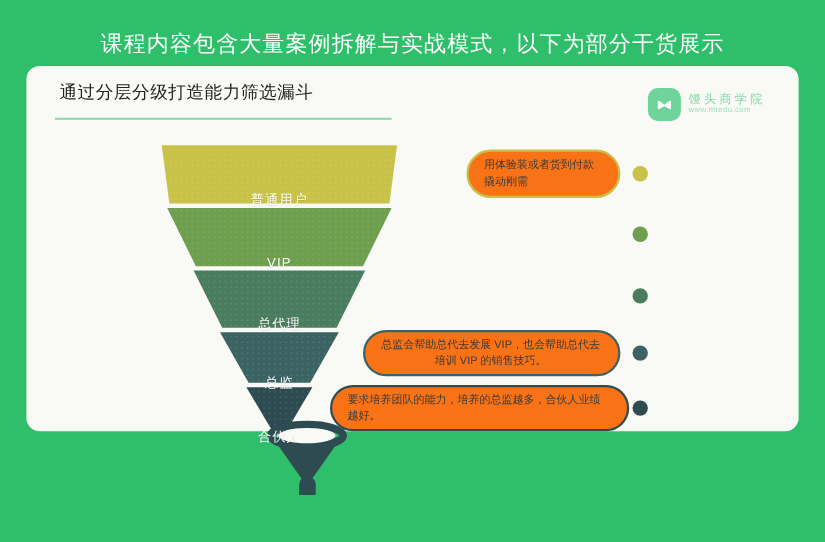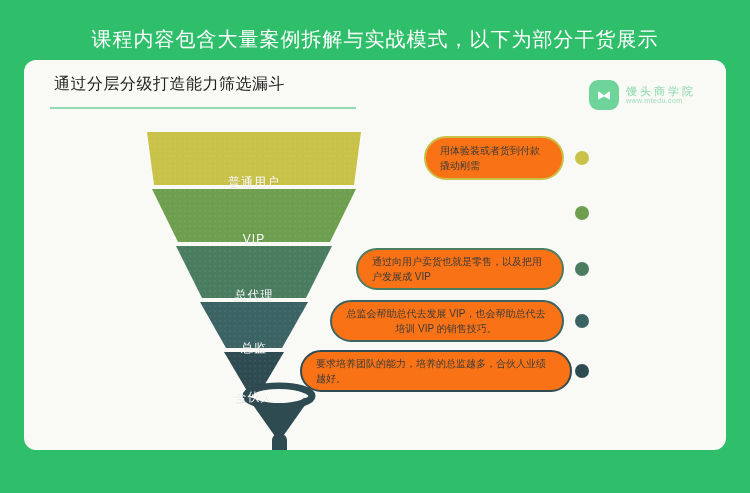--- a/index.html
+++ b/index.html
@@ -15,21 +15,21 @@
   .page-header{
     position:absolute;left:0;top:0;width:750px;height:60px;
     display:flex;align-items:center;justify-content:center;
   }
   .page-header .h-text{
     color:#ffffff;font-size:20px;letter-spacing:1px;white-space:nowrap;margin-top:18px;
   }
 
   
   .card{
-    position:absolute;left:24px;top:60px;width:702px;height:390px;
+    position:absolute;left:24px;top:60px;width:702px;height:332px;
     background:#f9f9f5;border-radius:12px;
   }
 
   .card-head{position:absolute;left:0;top:0;width:702px;height:48px;}
   .card-title{
     position:absolute;left:30px;top:14px;
     font-size:16px;color:#222;letter-spacing:.5px;white-space:nowrap;
   }
   .title-rule{
     position:absolute;left:26px;top:47px;width:306px;height:2px;
@@ -143,23 +143,20 @@
       <div class="flabel" style="left:230px;top:313px;">合伙人</div>
     </div>
 
     <div class="callout c1" style="left:400px;top:76px;width:140px;height:44px;">
       <div class="ctext">用体验装或者货到付款撬动刚需</div>
     </div>
     <div class="dot d1" style="left:551px;top:91px;"></div>
 
     <div class="dot d2" style="left:551px;top:146px;"></div>
 
-    <div class="callout c3" style="left:332px;top:188px;width:208px;height:42px;">
-      <div class="ctext">通过向用户卖货也就是零售，以及把用户发展成 VIP</div>
-    </div>
     <div class="dot d3" style="left:551px;top:202px;"></div>
 
     <div class="callout c4" style="left:306px;top:240px;width:234px;height:42px;text-align:center;">
       <div class="ctext">总监会帮助总代去发展 VIP，也会帮助总代去培训 VIP 的销售技巧。</div>
     </div>
     <div class="dot d4" style="left:551px;top:254px;"></div>
 
     <div class="callout c5" style="left:276px;top:290px;width:272px;height:42px;">
       <div class="ctext">要求培养团队的能力，培养的总监越多，合伙人业绩越好。</div>
     </div>

